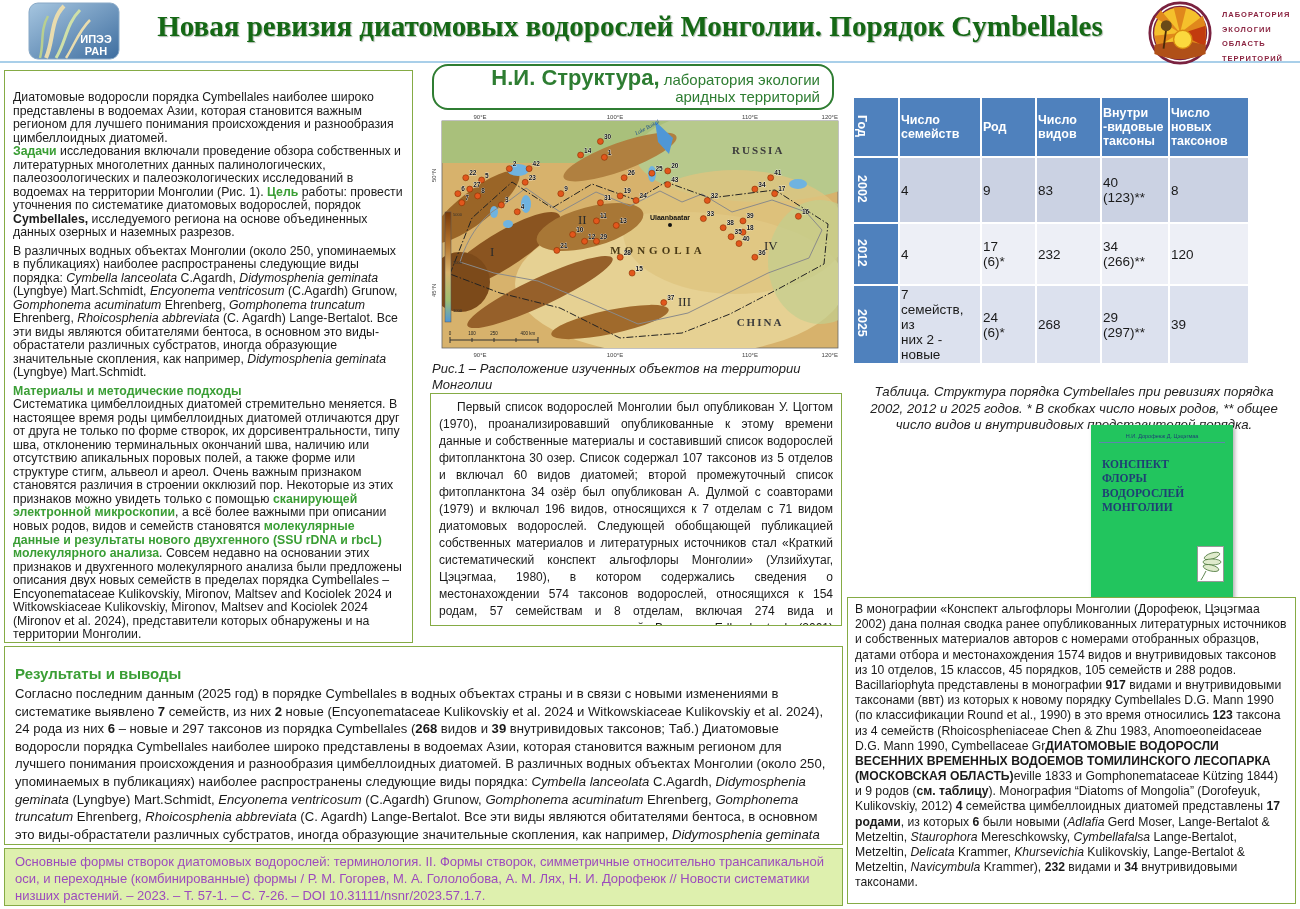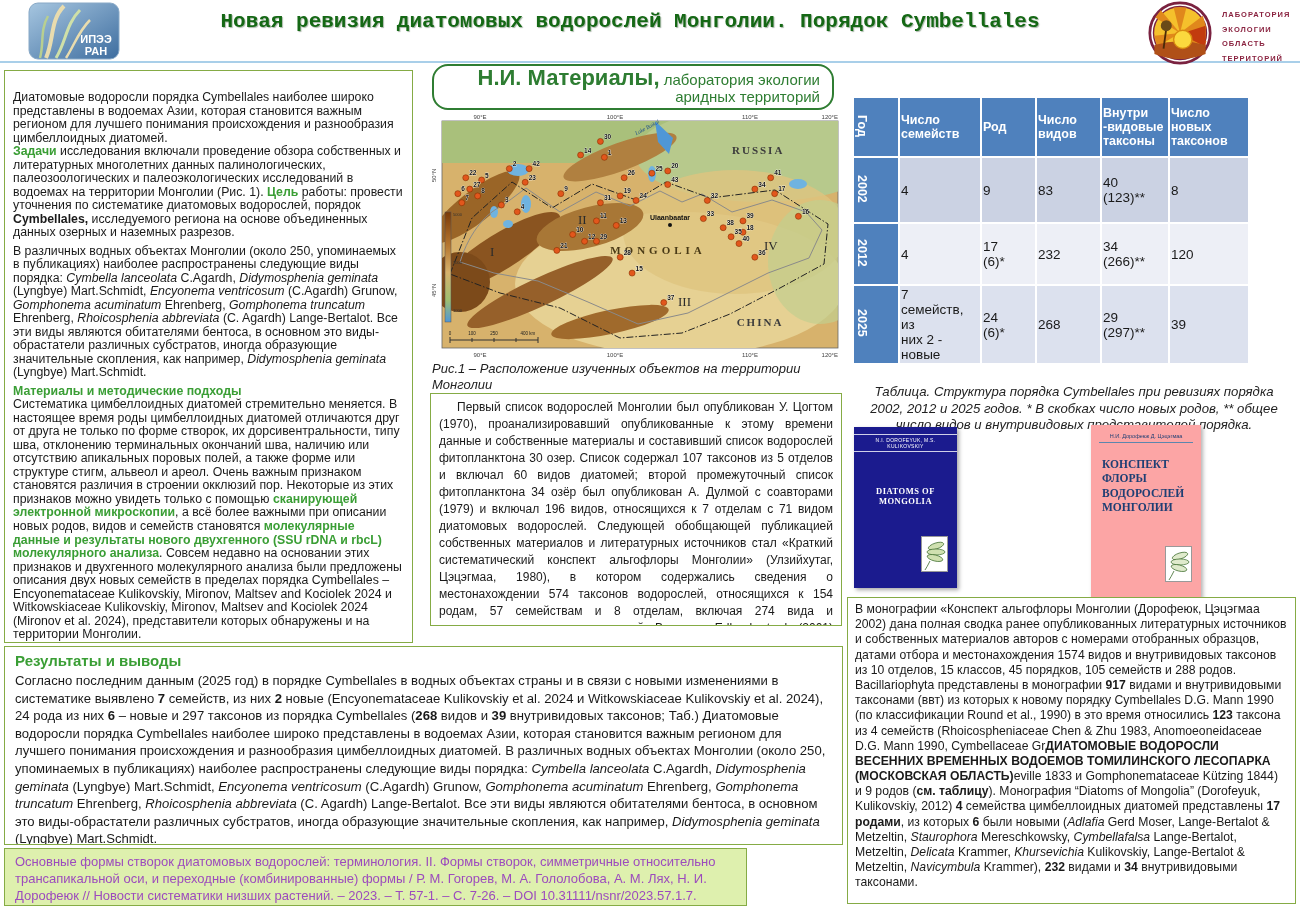--- a/index.html
+++ b/index.html
@@ -3,21 +3,21 @@
 <meta charset="utf-8">
 <style>
   html,body{margin:0;padding:0;background:#fff;}
   .poster{position:relative;width:1300px;height:909px;background:#fff;overflow:hidden;
           font-family:"Liberation Sans",sans-serif;color:#1a1a1a;}
   .poster *{box-sizing:border-box;}
 
   
   .hdr-rule{position:absolute;left:0;top:61px;width:1300px;height:2px;background:#a9cfe9;}
   .title{position:absolute;left:120px;top:10px;width:1020px;text-align:center;
-         font-family:Liberation Mono, monospace;font-weight:bold;font-size:21px;color:#156815;
+         font-family:Liberation Serif, serif;font-weight:bold;font-size:29px;color:#156815;
          text-shadow:1px 1px 1px rgba(10,50,10,.35);}
   .logo-left{position:absolute;left:28px;top:2px;width:92px;height:58px;}
   .logo-right{position:absolute;left:1148px;top:1px;width:64px;height:64px;}
   .logo-right-text{position:absolute;left:1222px;top:8px;width:82px;color:#8a2340;
                    font-size:7.5px;font-weight:bold;letter-spacing:1px;line-height:14.5px;}
   .logo-right-text div{white-space:nowrap;}
 
   
   .panel{position:absolute;border:1.5px solid #85ab45;background:#fff;overflow:hidden;}
   .seg-g{color:#3a9e35;font-weight:bold;}
@@ -75,40 +75,40 @@
   .tbl-caption{position:absolute;left:858px;top:384px;width:432px;font-style:italic;
                font-size:13.2px;line-height:1.25;text-align:center;color:#222;}
 
   
   .book1{position:absolute;left:854px;top:427px;width:103px;height:161px;background:#1b1b8e;
          box-shadow:2px 2px 4px rgba(0,0,0,.35);color:#fff;}
   .book1 .authors{font-size:5px;letter-spacing:.3px;text-align:center;margin-top:7px;
                   padding:2px 4px;border-top:.5px solid #cfcfe8;border-bottom:.5px solid #cfcfe8;}
   .book1 .btitle{font-family:"Liberation Serif",serif;font-weight:bold;font-size:8.5px;
                  letter-spacing:.5px;text-align:center;margin-top:34px;}
-  .book2{position:absolute;left:1091px;top:425px;width:110px;height:173px;background:#fca5a5;
+  .book2{position:absolute;left:1091px;top:425px;width:142px;height:173px;background:#22c55e;
          box-shadow:2px 2px 4px rgba(0,0,0,.3);color:#1f3f74;}
   .book2 .authors{font-size:5.5px;text-align:center;margin-top:8px;padding-bottom:3px;
                   border-bottom:.6px solid #5d86ad;margin-left:8px;margin-right:8px;}
   .book2 .btitle{font-family:"Liberation Serif",serif;font-weight:bold;font-size:11.5px;
                  line-height:1.25;padding-left:11px;margin-top:14px;white-space:pre-line;}
   .diatom-box{position:absolute;right:9px;bottom:16px;width:27px;height:36px;background:#fff;
               border:.5px solid #999;}
 
   
   .right-box{left:847px;top:597px;width:449px;height:307px;padding:4px 7px;
              font-size:12.2px;line-height:1.245;}
 
   
   .results-box{left:4px;top:646px;width:839px;height:199px;padding:3px 10px;}
-  .results-box h3{margin:2px 0 3px 0;font-size:15px;}
+  .results-box h3{margin:15px 0 3px 0;font-size:15px;}
   .results-body{font-size:13.1px;line-height:1.345;}
 
   
-  .cite-box{left:4px;top:848px;width:743px;height:58px;background:#def0ae;
+  .cite-box{left:4px;top:848px;width:839px;height:58px;background:#def0ae;
             padding:5px 10px;color:#9c4bbd;font-size:13px;line-height:1.3;}
 </style>
 </head>
 <body>
 
 <div class="poster">
 
   <div class="hdr-rule"></div>
 
   <svg class="logo-left" viewBox="0 0 92 58">
@@ -154,21 +154,21 @@
 
   <div class="panel left-box">
     <p>Диатомовые водоросли порядка Cymbellales наиболее широко представлены в водоемах Азии, которая становится важным регионом для лучшего понимания происхождения и разнообразия цимбеллоидных диатомей.</p>
     <p><span class="seg-g">Задачи</span><span> исследования включали проведение обзора собственных и литературных  многолетних данных  палинологических, палеозоологических и  палеоэкологических исследований в водоемах на территории Монголии (Рис. 1). </span><span class="seg-g">Цель</span><span> работы: провести уточнения по систематике диатомовых водорослей, порядок </span><span class="seg-b">Cymbellales,</span><span> исследуемого региона  на основе  объединенных данных  озерных и наземных разрезов.</span></p>
     <p class="gap"><span>В различных водных объектах Монголии (около 250, упоминаемых в публикациях) наиболее распространены следующие виды порядка: </span><span class="seg-i">Cymbella lanceolata</span><span> C.Agardh, </span><span class="seg-i">Didymosphenia geminata</span><span> (Lyngbye) Mart.Schmidt, </span><span class="seg-i">Encyonema ventricosum</span><span> (C.Agardh) Grunow, </span><span class="seg-i">Gomphonema acuminatum</span><span> Ehrenberg, </span><span class="seg-i">Gomphonema truncatum</span><span> Ehrenberg, </span><span class="seg-i">Rhoicosphenia abbreviata</span><span> (C. Agardh) Lange-Bertalot. Все эти виды являются обитателями бентоса, в основном это виды-обрастатели различных субстратов, иногда образующие значительные скопления, как например, </span><span class="seg-i">Didymosphenia geminata</span><span> (Lyngbye) Mart.Schmidt.</span></p>
     <p class="gap green-head">Материалы и методические подходы</p>
     <p><span> Систематика цимбеллоидных диатомей стремительно меняется. В настоящее время роды цимбеллоидных диатомей отличаются друг от друга не только по форме створок, их дорсивентральности, типу шва, отклонению терминальных окончаний шва, наличию или отсутствию апикальных поровых полей, а также форме или структуре стигм, альвеол и ареол. Очень важным признаком становятся различия в строении окклюзий пор. Некоторые из этих признаков можно увидеть только с помощью </span><span class="seg-g">сканирующей электронной микроскопии</span><span>, а всё более важными при описании новых родов, видов и семейств становятся </span><span class="seg-g">молекулярные данные и результаты нового двухгенного (SSU rDNA и rbcL) молекулярного анализа</span><span>. Совсем недавно на основании этих признаков и двухгенного молекулярного анализа были предложены описания двух новых семейств в пределах порядка Cymbellales – Encyonemataceae Kulikovskiy, Mironov, Maltsev and Kociolek 2024 и Witkowskiaceae Kulikovskiy, Mironov, Maltsev and Kociolek 2024 (Mironov et al. 2024), представители которых обнаружены и на территории Монголии.</span></p>
   </div>
 
   <div class="author-box">
-    <span class="author-name">Н.И. Материалы,</span><span class="author-affil"> лаборатория экологии аридных территорий</span>
+    <span class="author-name">Н.И. Структура,</span><span class="author-affil"> лаборатория экологии аридных территорий</span>
   </div>
 
   <div class="map-box">
     <svg class="map-svg" viewBox="0 0 412 246">
       <defs>
         <clipPath id="mapclip">
             <rect x="12" y="9" width="396" height="227"></rect>
           </clipPath>
         <linearGradient id="elev" x1="0" y1="0" x2="0" y2="1">
           <stop offset="0" stop-color="#7a3a08"></stop>
@@ -398,32 +398,20 @@
           <td>29
 (297)**</td>
           <td>39</td>
         </tr>
       </tbody>
     </table>
   </div>
 
   <div class="tbl-caption">Таблица. Структура порядка Cymbellales при ревизиях порядка 2002, 2012 и 2025 годов. * В скобках число новых родов, ** общее число видов и внутривидовых представителей порядка.</div>
 
-  <div class="book1">
-    <div class="authors">N.I. DOROFEYUK, M.S. KULIKOVSKIY</div>
-    <div class="btitle">DIATOMS OF MONGOLIA</div>
-    <div class="diatom-box">
-      <svg viewBox="0 0 27 36" width="27" height="36">
-        <ellipse cx="14" cy="9" rx="8" ry="3" fill="#cfe0b0" stroke="#3a6a2a" stroke-width=".7" transform="rotate(-18 14 9)"></ellipse>
-        <ellipse cx="14" cy="15" rx="9" ry="3" fill="#cfe0b0" stroke="#3a6a2a" stroke-width=".7"></ellipse>
-        <ellipse cx="13" cy="21" rx="8" ry="3" fill="#cfe0b0" stroke="#3a6a2a" stroke-width=".7" transform="rotate(14 13 21)"></ellipse>
-        <path d="M8,24 Q5,30 3,33" stroke="#3a6a2a" stroke-width=".8" fill="none"></path>
-      </svg>
-    </div>
-  </div>
   <div class="book2">
     <div class="authors">Н.И. Дорофеюк    Д. Цэцэгмаа</div>
     <div class="btitle">КОНСПЕКТ
 ФЛОРЫ
 ВОДОРОСЛЕЙ
 МОНГОЛИИ</div>
     <div class="diatom-box">
       <svg viewBox="0 0 27 36" width="27" height="36">
         <ellipse cx="14" cy="9" rx="8" ry="3" fill="#dfeacc" stroke="#3a6a2a" stroke-width=".7" transform="rotate(-18 14 9)"></ellipse>
         <ellipse cx="14" cy="15" rx="9" ry="3" fill="#dfeacc" stroke="#3a6a2a" stroke-width=".7"></ellipse>

